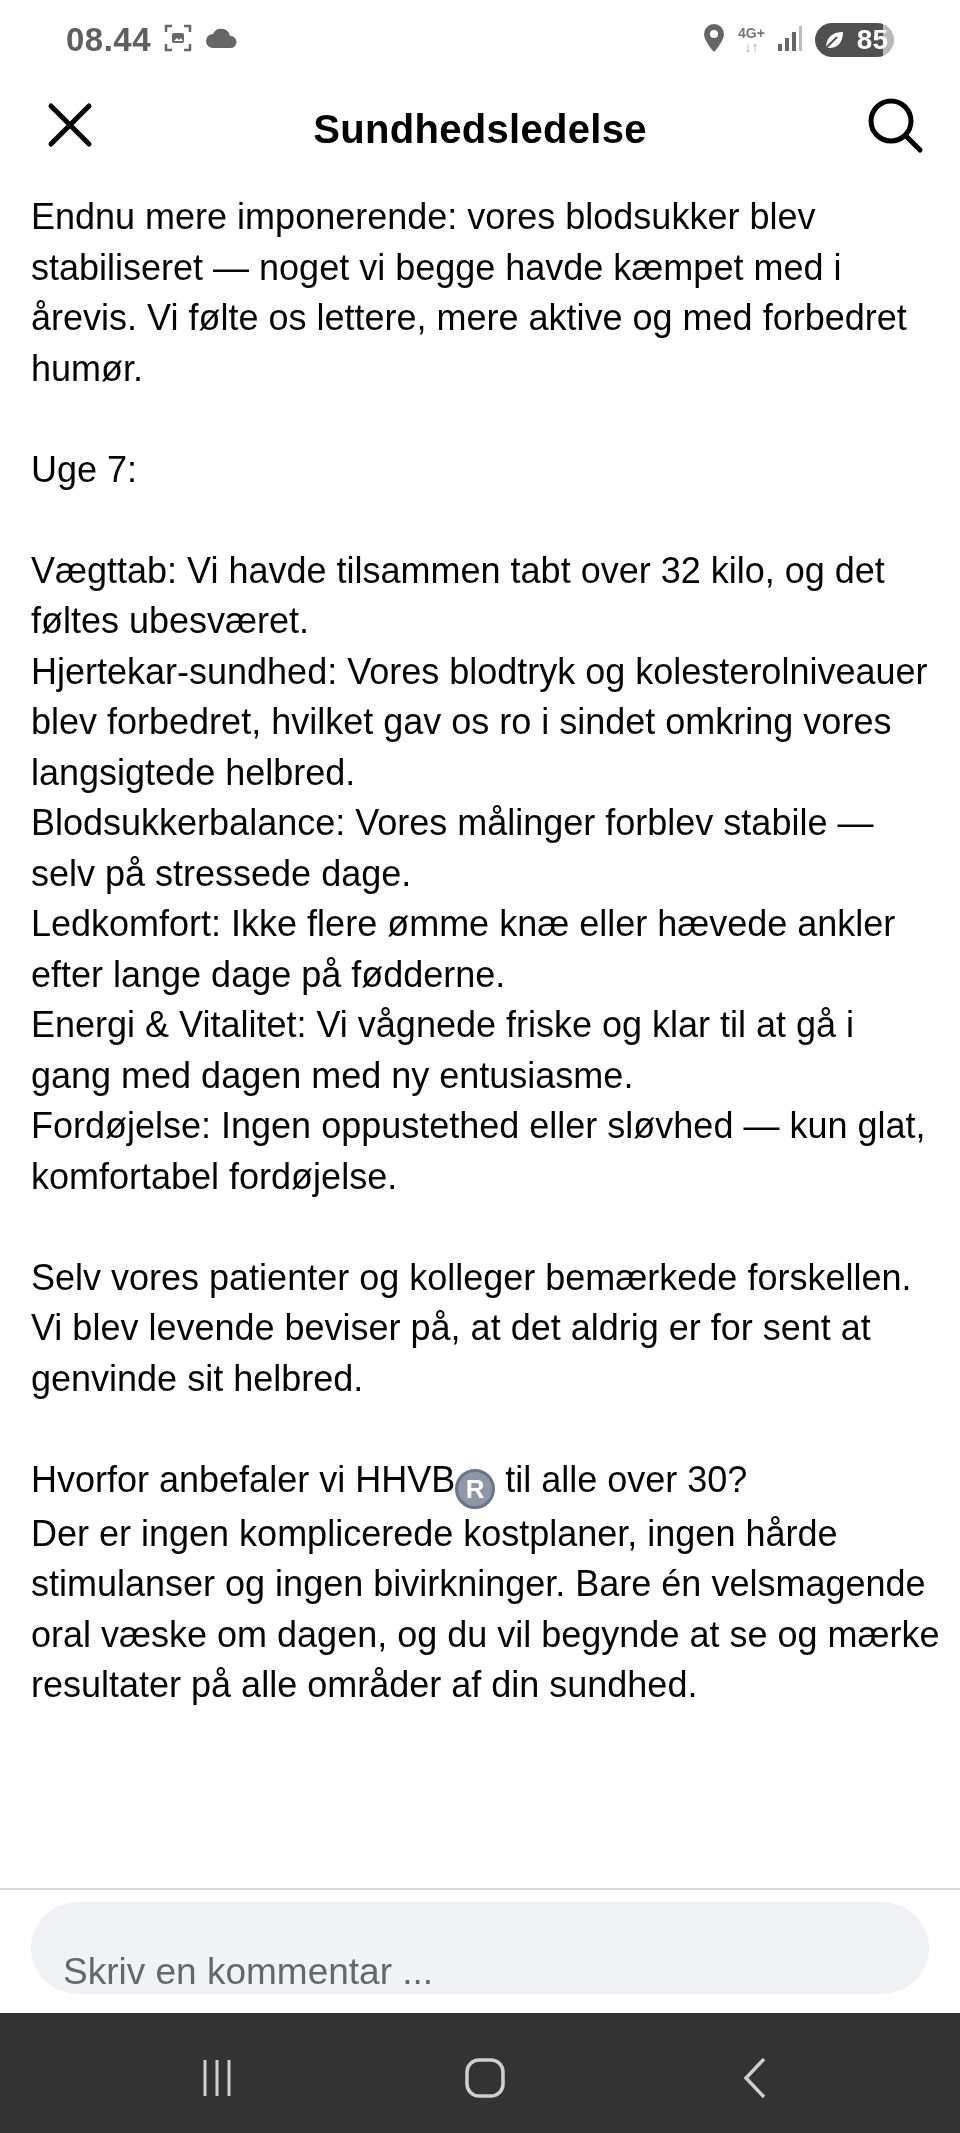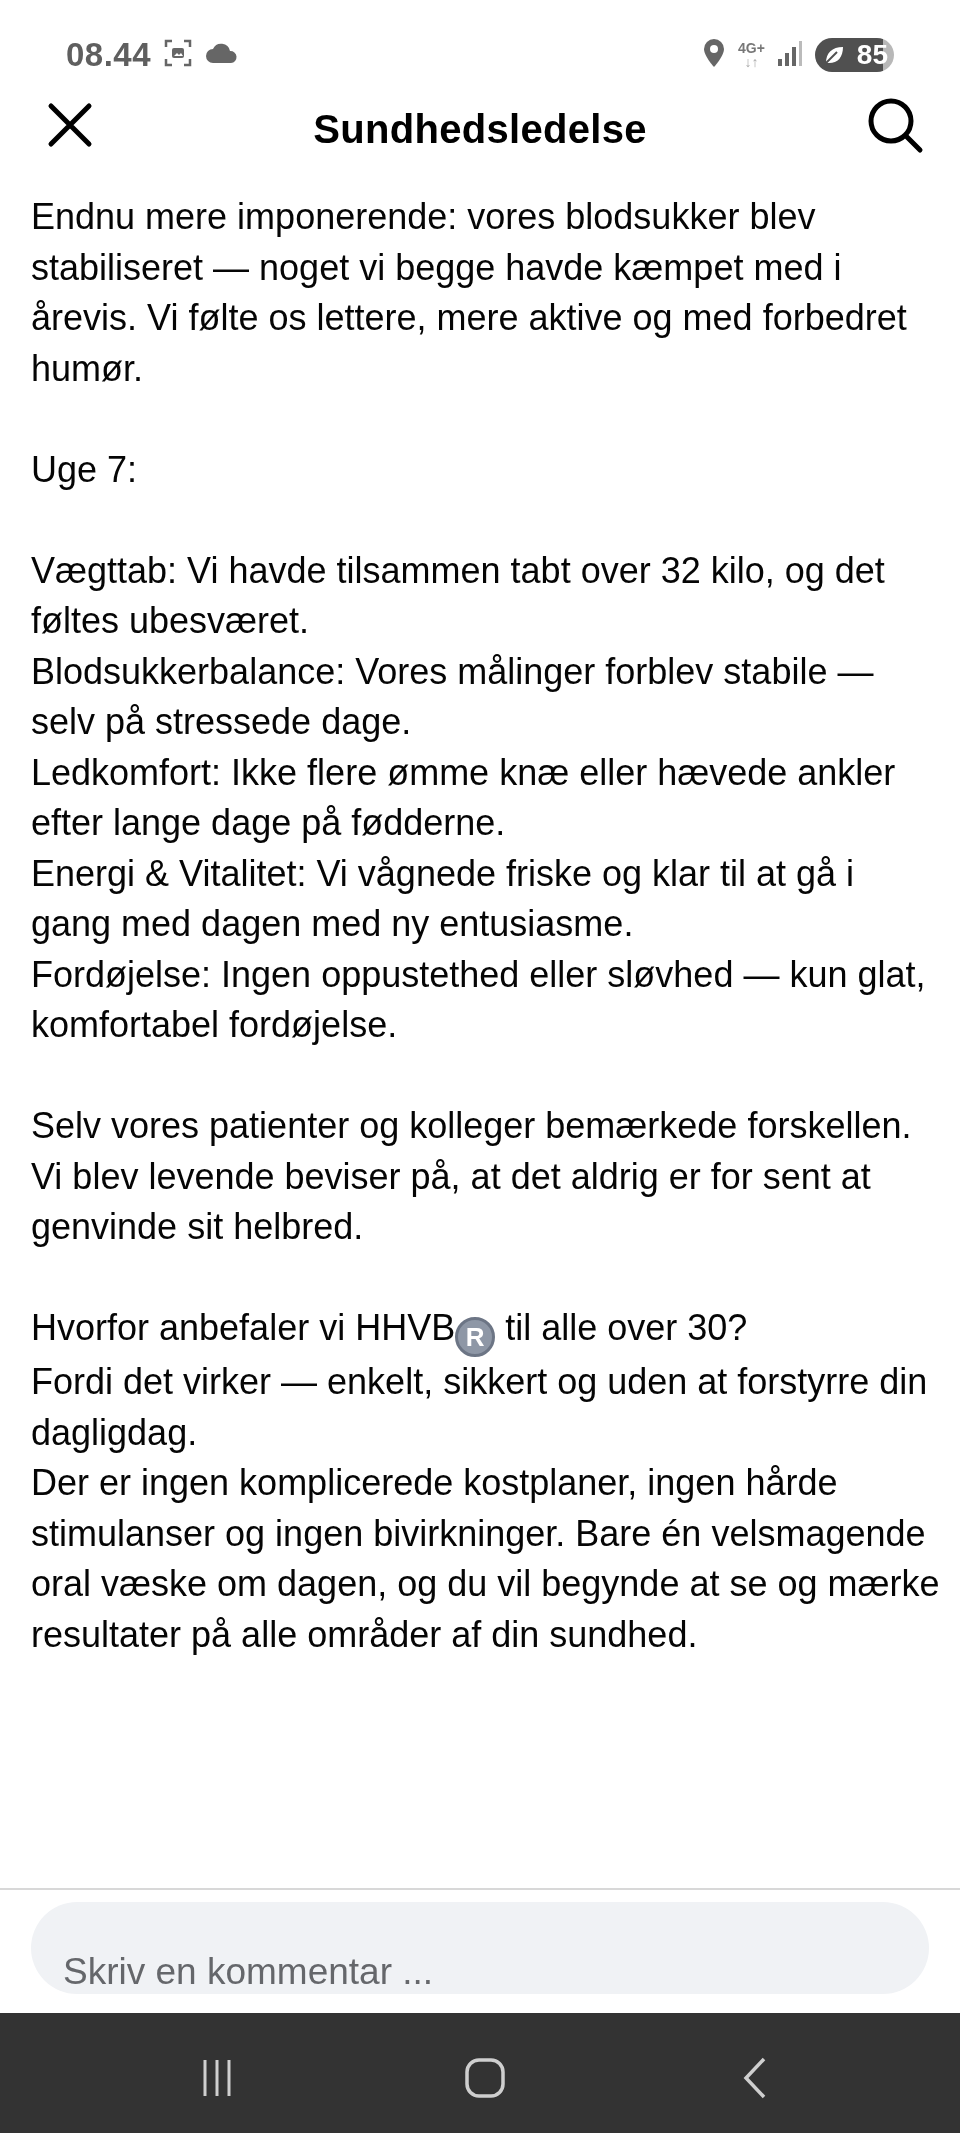--- a/index.html
+++ b/index.html
@@ -3,21 +3,21 @@
 <meta charset="utf-8">
 <style>
   html, body { margin: 0; padding: 0; }
   body {
     width: 960px; height: 2133px; overflow: hidden; position: relative;
     background: #ffffff; font-family: "Liberation Sans", sans-serif; color: #000;
   }
   .status-bar {
     position: absolute; top: 0; left: 0; width: 960px; height: 80px;
     display: flex; align-items: center; justify-content: space-between;
-    padding: 0 66px; box-sizing: border-box; color: #5f5f5f; margin-top: 15px;
+    padding: 0 66px; box-sizing: border-box; color: #5f5f5f;
   }
   .sb-left, .sb-right { display: flex; align-items: center; gap: 12px; }
   .sb-time { font-size: 33px; font-weight: bold; letter-spacing: 0.5px; }
   .sb-net { display: flex; flex-direction: column; align-items: center; line-height: 1; font-size: 14px; font-weight: bold; color: #777; }
   .sb-net .arrows { font-size: 14px; color: #aaa; }
   .battery {
     display: flex; align-items: center; gap: 12px; height: 34px; padding: 0 6px 0 8px;
     border-radius: 17px; background: linear-gradient(90deg,#505050 0,#505050 86%,#b8b8b8 86%);
     color: #fff; font-weight: bold; font-size: 28px;
   }
@@ -128,29 +128,29 @@
 </div>
 
 <div class="content">
   <div class="cut-top">&nbsp;</div>
   <div class="content-inner">
     <p class="para">Endnu mere imponerende: vores blodsukker blev stabiliseret — noget vi begge havde kæmpet med i årevis. Vi følte os lettere, mere aktive og med forbedret humør.</p>
     <div class="gap"></div>
     <p class="para">Uge 7:</p>
     <div class="gap"></div>
     <p class="para">Vægttab: Vi havde tilsammen tabt over 32 kilo, og det føltes ubesværet.</p>
+    <p class="para">Hjertekar-sundhed: Vores blodtryk og kolesterolniveauer blev forbedret, hvilket gav os ro i sindet omkring vores langsigtede helbred.</p>
     <p class="para">Blodsukkerbalance: Vores målinger forblev stabile — selv på stressede dage.</p>
     <p class="para">Ledkomfort: Ikke flere ømme knæ eller hævede ankler efter lange dage på fødderne.</p>
     <p class="para">Energi &amp; Vitalitet: Vi vågnede friske og klar til at gå i gang med dagen med ny entusiasme.</p>
     <p class="para">Fordøjelse: Ingen oppustethed eller sløvhed — kun glat, komfortabel fordøjelse.</p>
     <div class="gap"></div>
     <p class="para">Selv vores patienter og kolleger bemærkede forskellen. Vi blev levende beviser på, at det aldrig er for sent at genvinde sit helbred.</p>
     <div class="gap"></div>
     <p class="para"><span>Hvorfor anbefaler vi HHVB</span><span class="reg">R</span><span> til alle over 30?</span></p>
-    <p class="para">Fordi det virker — enkelt, sikkert og uden at forstyrre din dagligdag.</p>
     <p class="para">Der er ingen komplicerede kostplaner, ingen hårde stimulanser og ingen bivirkninger. Bare én velsmagende oral væske om dagen, og du vil begynde at se og mærke resultater på alle områder af din sundhed.</p>
   </div>
 </div>
 
 <div class="divider"></div>
 
 <div class="composer">
   <input type="text" placeholder="Skriv en kommentar ..." style="">
 </div>
 

